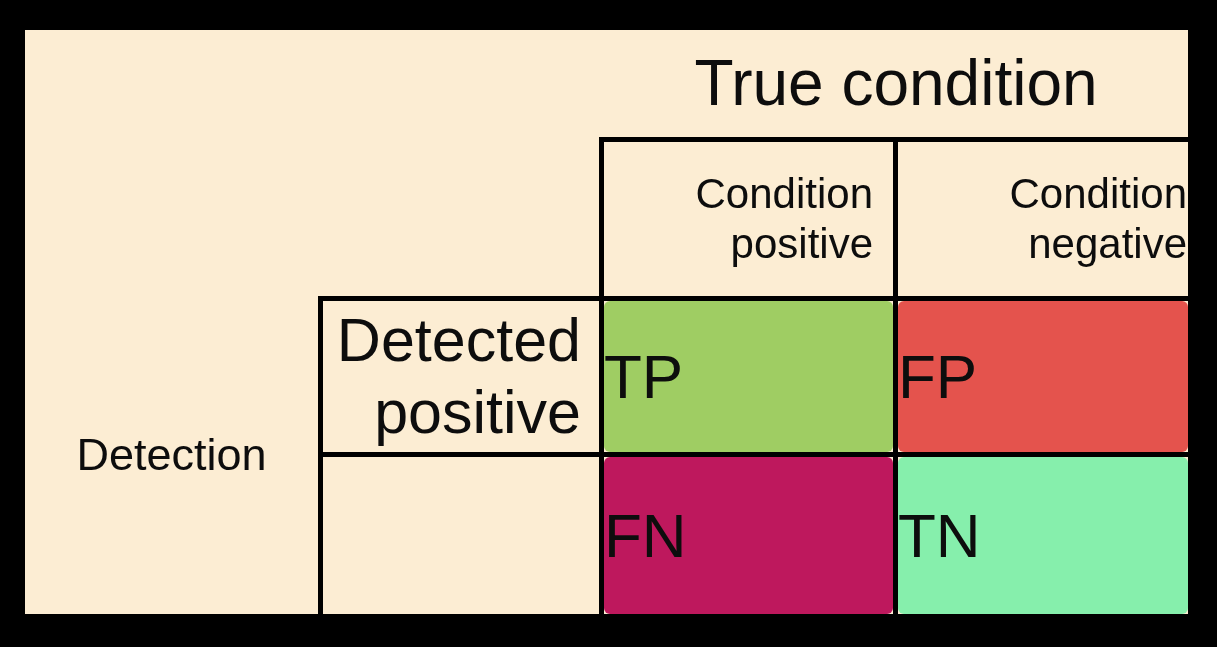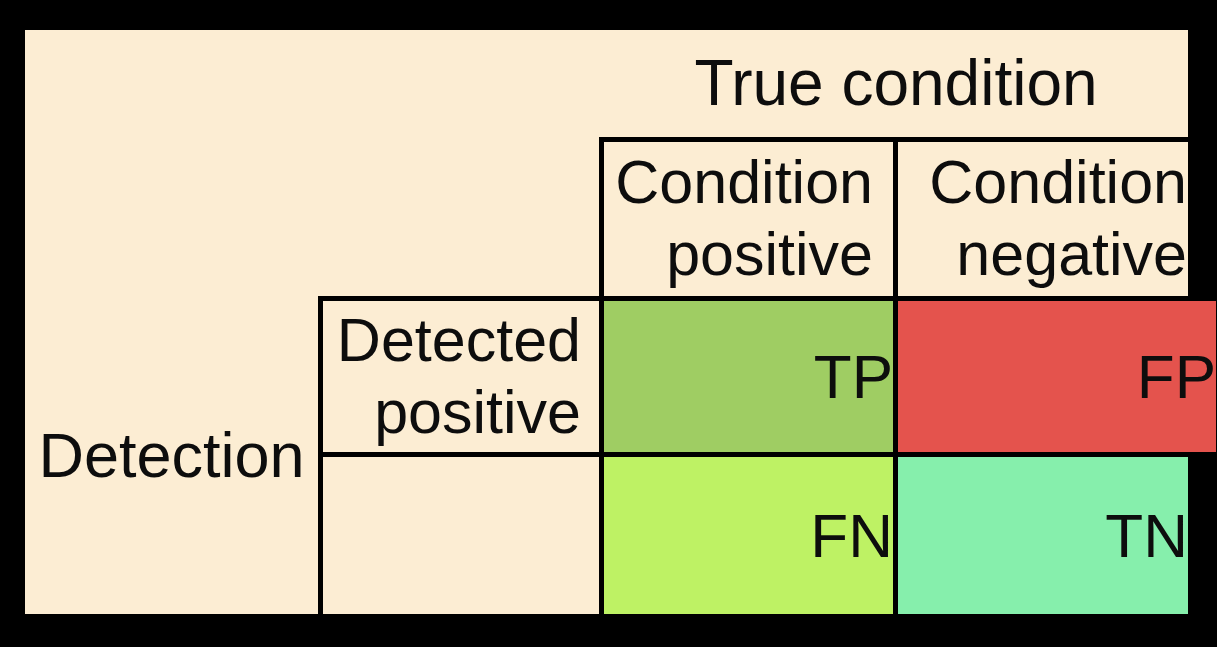--- a/index.html
+++ b/index.html
@@ -30,50 +30,51 @@
   #vline-mid       { left: 599px; top: 137px; width: 5px; height: 477px; }
   #vline-right     { left: 893px; top: 137px; width: 5px; height: 477px; }
   #hline-top       { left: 599px; top: 137px; width: 589px; height: 5px; }
   #hline-mid       { left: 318px; top: 296px; width: 870px; height: 5px; }
   #hline-bot       { left: 318px; top: 452px; width: 870px; height: 5px; }
 
   
   .cell {
     display: flex;
     align-items: center;
-    justify-content: flex-end;
+    justify-content: flex-start;
     font-size: 62px;
+    border-radius: 6px;
   }
   #cell-tp { left: 604px; top: 301px; width: 289px; height: 151px; }
-  #cell-fp { left: 898px; top: 301px; width: 318px; height: 151px; }
+  #cell-fp { left: 898px; top: 301px; width: 290px; height: 151px; }
   #cell-fn { left: 604px; top: 457px; width: 289px; height: 157px; }
   #cell-tn { left: 898px; top: 457px; width: 290px; height: 157px; }
 
   
   .label {
     display: flex;
     align-items: center;
     line-height: 1.18;
   }
   .label > span { display: block; width: 100%; }
 
   #true-condition {
     left: 604px; top: 30px; width: 584px; height: 107px;
     font-size: 64px;
     text-align: center;
   }
   #detection {
     left: 25px; top: 296px; width: 293px; height: 318px;
     justify-content: center;
-    font-size: 63px;
+    font-size: 45px;
     text-align: center;
   }
   .col-header {
     top: 142px; height: 154px;
-    font-size: 61px;
+    font-size: 42px;
     text-align: right;
   }
   #col-positive { left: 604px; width: 269px; }
   #col-negative { left: 898px; width: 270px; padding-left: 19px; }
   .row-header {
     left: 323px; width: 258px;
     font-size: 61px;
     text-align: right;
   }
   #row-positive { top: 301px; height: 151px; }
@@ -92,21 +93,21 @@
   <div id="hline-top" class="abs gridline"></div>
   <div id="hline-mid" class="abs gridline"></div>
   <div id="hline-bot" class="abs gridline"></div>
 
   <div id="cell-tp" class="abs cell" style="background-color: rgb(159, 205, 99);">
     <span>TP</span>
   </div>
   <div id="cell-fp" class="abs cell" style="background-color: rgb(228, 83, 77);">
     <span>FP</span>
   </div>
-  <div id="cell-fn" class="abs cell" style="background-color: #bef264;">
+  <div id="cell-fn" class="abs cell" style="background-color: #be185d;">
     <span>FN</span>
   </div>
   <div id="cell-tn" class="abs cell" style="background-color: #86efac;">
     <span>TN</span>
   </div>
 
   <div id="true-condition" class="abs label">
     <span>True condition</span>
   </div>
   <div id="detection" class="abs label">

